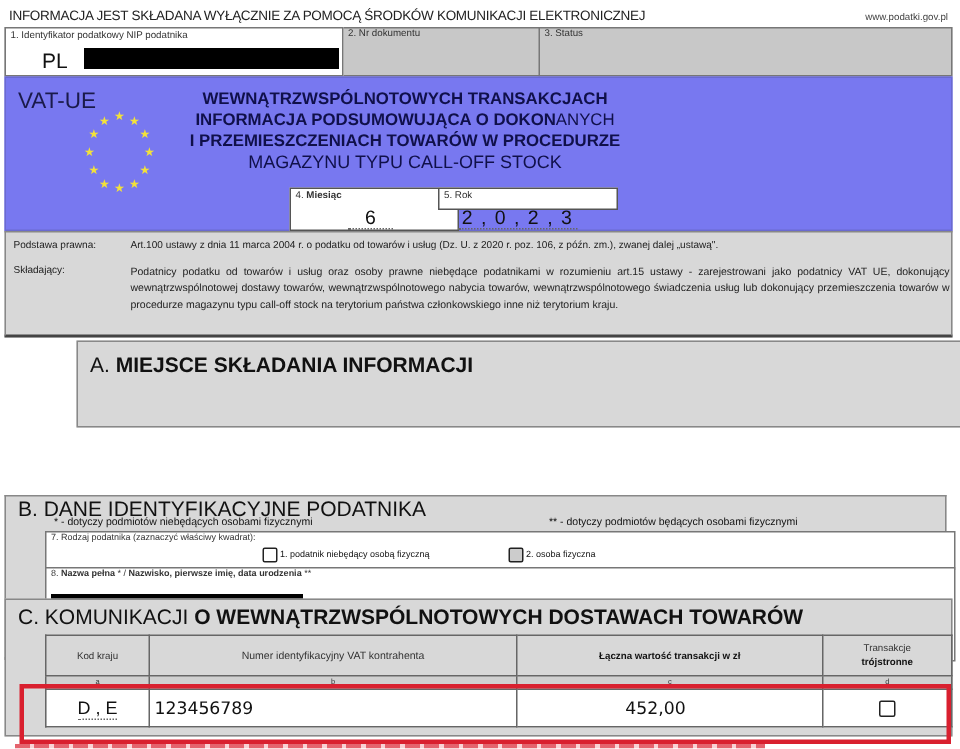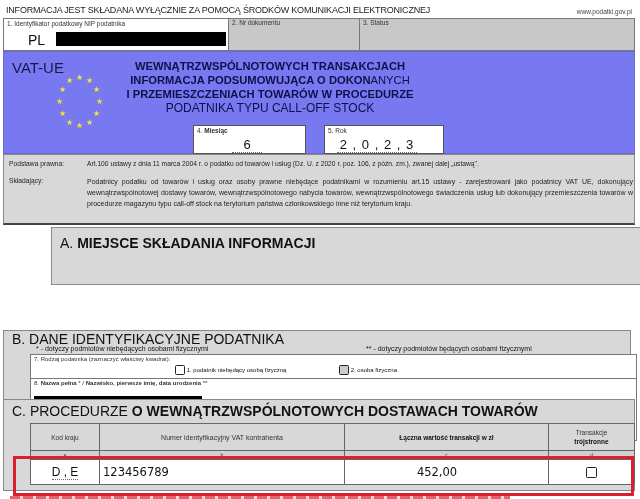--- a/index.html
+++ b/index.html
@@ -59,27 +59,27 @@
   <span class="star" style="left:38px;top:36px;">★</span>
   <span class="star" style="left:4px;top:36px;">★</span>
   <span class="star" style="left:31px;top:45px;">★</span>
   <span class="star" style="left:11px;top:45px;">★</span>
   <span class="star" style="left:21px;top:48px;">★</span>
 </div>
 <div class="abs title">
   <div>WEWNĄTRZWSPÓLNOTOWYCH TRANSAKCJACH</div>
   <div><span>INFORMACJA PODSUMOWUJĄCA O DOKON</span><span class="lt">ANYCH</span></div>
   <div>I PRZEMIESZCZENIACH TOWARÓW W PROCEDURZE</div>
-  <div class="sub">PODATNIKA TYPU CALL-OFF STOCK</div>
+  <div class="sub">MAGAZYNU TYPU CALL-OFF STOCK</div>
 </div>
 <div class="abs mbox" style="left:193px;top:125px;width:113px;height:29px;">
   <div class="lbl" style="position:absolute;left:3px;top:1px;"><span>4.</span> <b>Miesiąc</b></div>
   <div class="dots" style="position:absolute;left:38px;top:11px;width:30px;text-align:center;font-size:13px;">6</div>
 </div>
-<div class="abs mbox" style="left:324px;top:125px;width:120px;height:29px;">
+<div class="abs mbox" style="left:292px;top:125px;width:120px;height:15px;">
   <div class="lbl" style="position:absolute;left:3px;top:1px;">5. Rok</div>
   <div class="dots" style="position:absolute;left:12px;top:11px;width:80px;text-align:center;font-size:13px;letter-spacing:1px;">2 , 0 , 2 , 3</div>
 </div>
 
 <div class="abs basis">
   <div style="position:absolute;left:5px;top:5px;">Podstawa prawna:</div>
   <div style="position:absolute;left:83px;top:5px;width:545px;">Art.100 ustawy z dnia 11 marca 2004 r. o podatku od towarów i usług (Dz. U. z 2020 r. poz. 106, z późn. zm.), zwanej dalej „ustawą".</div>
   <div style="position:absolute;left:5px;top:22px;">Składający:</div>
   <div style="position:absolute;left:83px;top:21px;width:546px;text-align:justify;line-height:11px;font-size:7px;">Podatnicy podatku od towarów i usług oraz osoby prawne niebędące podatnikami w rozumieniu art.15 ustawy - zarejestrowani jako podatnicy VAT UE, dokonujący wewnątrzwspólnotowej dostawy towarów, wewnątrzwspólnotowego nabycia towarów, wewnątrzwspólnotowego świadczenia usług lub dokonujący przemieszczenia towarów w procedurze magazynu typu call-off stock na terytorium państwa członkowskiego inne niż terytorium kraju.</div>
 </div>
@@ -97,21 +97,21 @@
     <div style="position:absolute;left:144px;top:10px;font-size:6px;"><span class="chk"></span> <span>1. podatnik niebędący osobą fizyczną</span></div>
     <div style="position:absolute;left:308px;top:10px;font-size:6px;"><span class="chk" style="background:#ccc;"></span> <span>2. osoba fizyczna</span></div>
   </div>
   <div class="whitebox" style="position:absolute;left:26px;top:47px;width:605px;height:61px;">
     <div class="lbl" style="position:absolute;left:3px;top:1px;font-size:6px;"><span>8.</span> <b>Nazwa pełna</b><span> * / </span><b>Nazwisko, pierwsze imię, data urodzenia</b><span> **</span></div>
     <div class="redact" style="position:absolute;left:3px;top:17px;width:168px;height:12px;"></div>
   </div>
 </div>
 
 <div class="abs sec" style="left:3px;top:399px;width:632px;height:92px;">
-  <div class="sech" style="position:absolute;left:8px;top:3px;"><span>C. PROCEDURZE</span> <b>O WEWNĄTRZWSPÓLNOTOWYCH DOSTAWACH TOWARÓW</b></div>
+  <div class="sech" style="position:absolute;left:8px;top:3px;"><span>C. KOMUNIKACJI</span> <b>O WEWNĄTRZWSPÓLNOTOWYCH DOSTAWACH TOWARÓW</b></div>
   <table style="position:absolute;left:26px;top:23px;width:605px;font-size:6.5px;color:#333;">
     <tbody>
         <tr style="height:27px;">
       <td style="width:66px;border:1px solid #666;text-align:center;">Kod kraju</td>
       <td style="width:242px;border:1px solid #666;text-align:center;font-size:7px;">Numer identyfikacyjny VAT kontrahenta</td>
       <td style="width:201px;border:1px solid #666;text-align:center;font-weight:bold;color:#111;">Łączna wartość transakcji w zł</td>
       <td style="border:1px solid #666;text-align:center;line-height:9px;"><span>Transakcje</span><br><b style="color:#111;">trójstronne</b></td>
     </tr>
     <tr style="height:7px;font-size:5px;background:#d0d0d0;">
       <td style="border:1px solid #666;text-align:center;">a</td>

